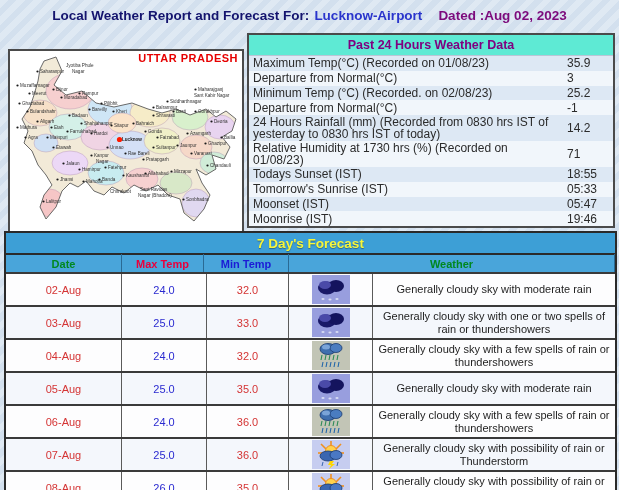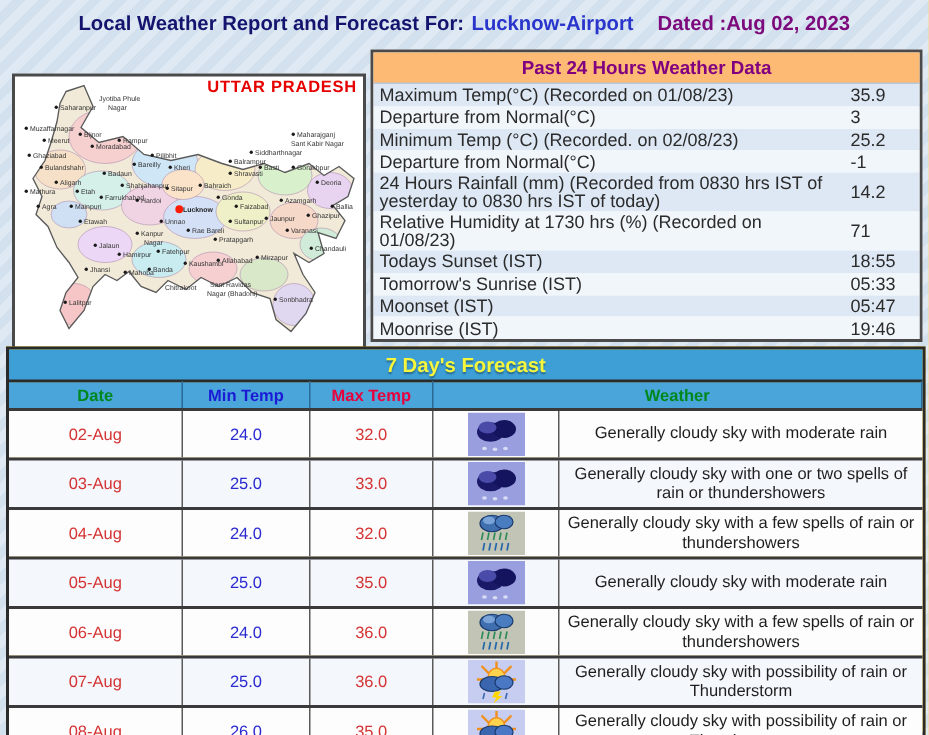--- a/index.html
+++ b/index.html
@@ -29,21 +29,21 @@
   .map-panel svg{position:absolute;left:0;top:0;}
   
   .p24-panel{
     position:absolute;left:247px;top:33px;width:364px;height:191px;
     border:2px solid #4a4a4a;background:#fdfefe;
     display:flex;flex-direction:column;
   }
   .p24-title{
     flex:0 0 20px;display:flex;align-items:center;justify-content:center;
     color:#800080;font-weight:bold;font-size:12.5px;
-    border-bottom:1px solid #b9c6d6;background:#fdba74;
+    border-bottom:1px solid #b9c6d6;background:#5eead4;
   }
   .p24-rows{flex:1;display:flex;flex-direction:column;}
   .p24-row{
     flex:1;display:flex;align-items:center;
     font-size:12px;color:#2b2b2b;line-height:12px;
   }
   .p24-row:nth-child(odd){background:#dde8f4;}
   .p24-row:nth-child(even){background:#f1f6fb;}
   .p24-label{flex:1;padding:1px 4px 1px 4px;}
   .p24-value{flex:0 0 46px;padding-left:10px;}
@@ -295,22 +295,22 @@
         <div class="p24-label">Moonrise (IST)</div>
         <div class="p24-value">19:46</div>
       </div>
     </div>
 </div>
 
 <div class="forecast">
   <div class="f-title">7 Day's Forecast</div>
   <div class="f-cols">
     <div class="fcell c-date col-date">Date</div>
+    <div class="fcell c-max col-max">Max Temp</div>
     <div class="fcell c-min col-min">Min Temp</div>
-    <div class="fcell c-max col-max">Max Temp</div>
     <div class="fcell c-weather col-weather" style="flex:1">Weather</div>
   </div>
   <div class="f-rows" id="f-rows">
       <div class="f-row">
         <div class="fcell c-date v-date">02-Aug</div>
         <div class="fcell c-min v-min">24.0</div>
         <div class="fcell c-max v-max">32.0</div>
         <div class="fcell c-icon">
           <svg class="icon-tile" viewBox="0 0 38 29">
     <rect width="38" height="29" fill="#989ede"></rect>

